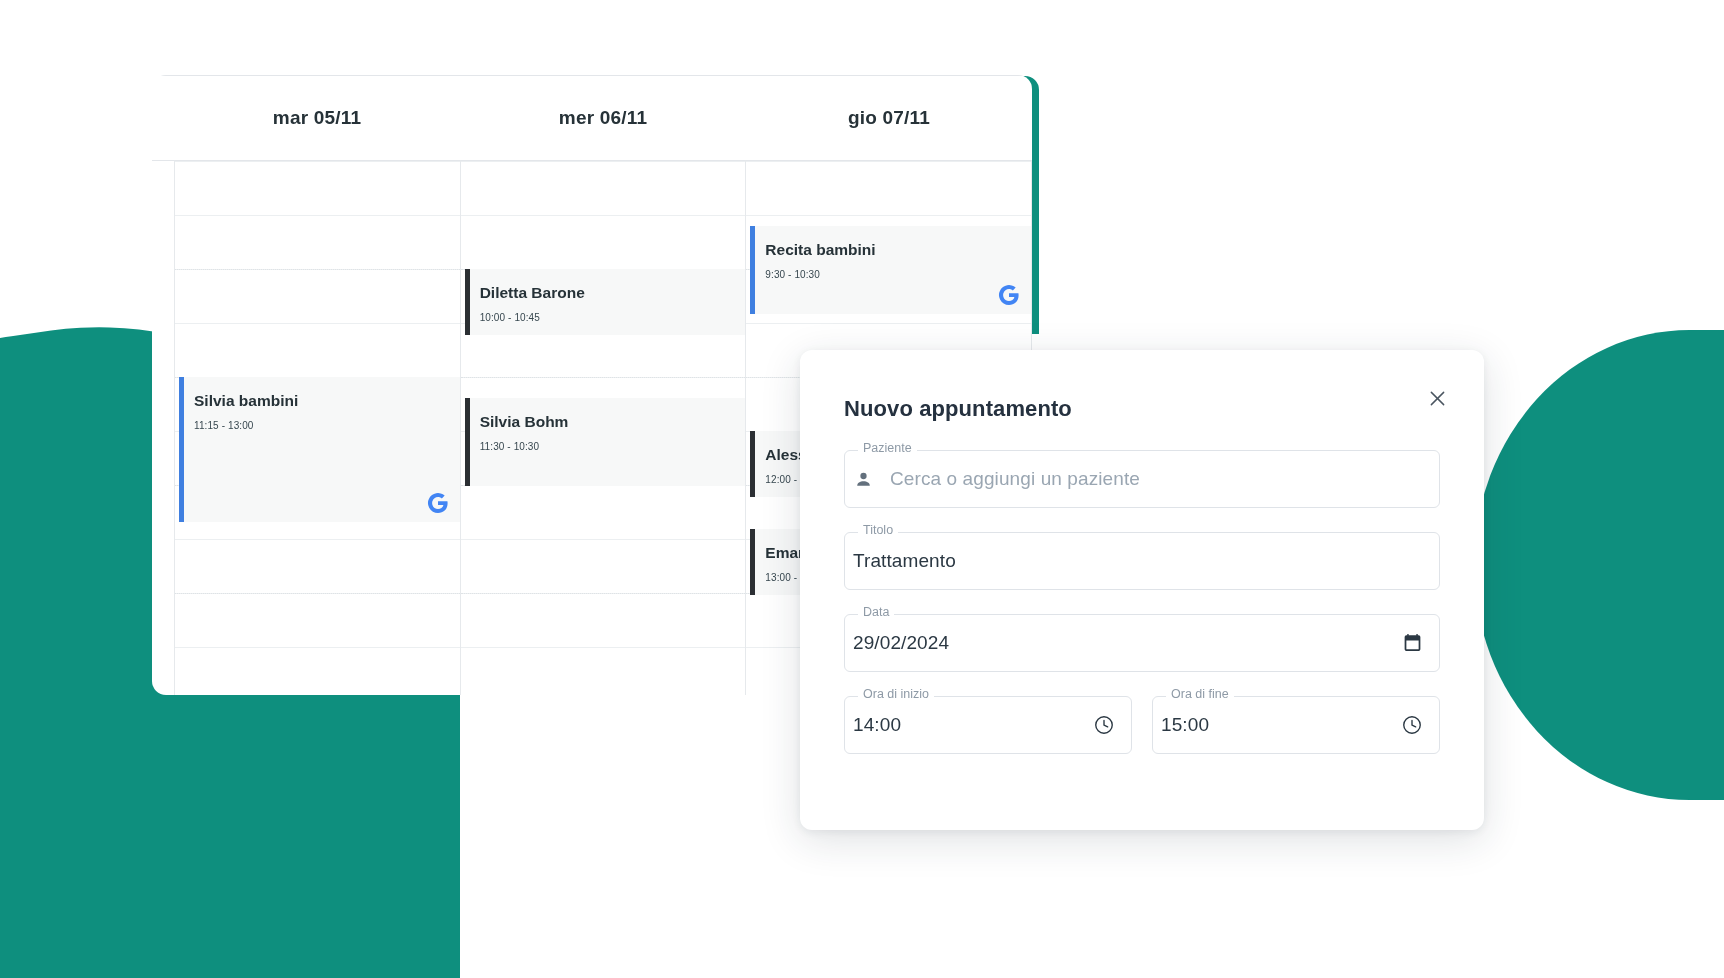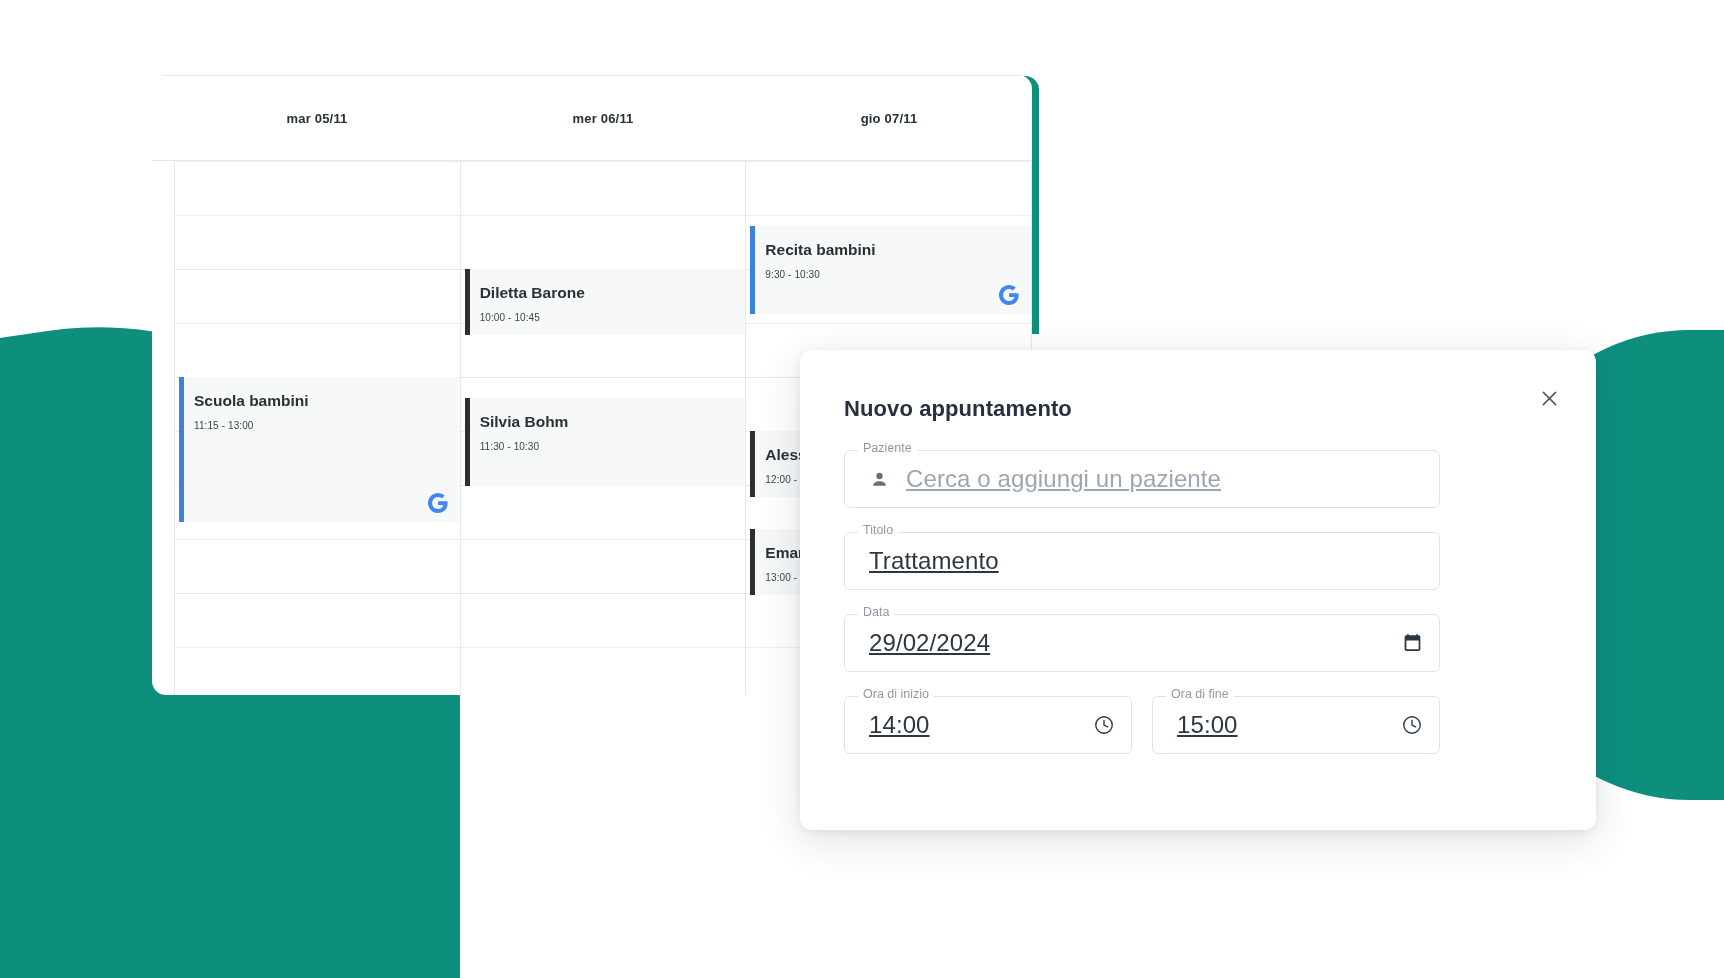--- a/index.html
+++ b/index.html
@@ -76,21 +76,21 @@
     height: 85px;
     border-top: 1px solid #e3e6ea;
     display: flex;
   }
   .cal-head .spacer { width: 22px; flex: 0 0 22px; }
   .day-head {
     flex: 1 1 0;
     display: flex;
     align-items: center;
     justify-content: center;
-    font-size: 13px;
+    font-size: 19px;
     font-weight: 700;
     color: #263238;
     letter-spacing: 0.2px;
   }
 
   .cal-body {
     position: absolute;
     left: 0;
     top: 85px;
     width: 880px;
@@ -151,21 +151,21 @@
     bottom: 7px;
     width: 24px;
     height: 24px;
   }
 
   
   .dialog {
     position: absolute;
     left: 800px;
     top: 350px;
-    width: 796px;
+    width: 684px;
     height: 480px;
     background: #ffffff;
     border-radius: 12px;
     box-shadow: 0 10px 40px rgba(30,40,60,0.14), 0 2px 8px rgba(30,40,60,0.07);
   }
   .dialog-title {
     position: absolute;
     left: 44px;
     top: 46px;
     font-size: 22px;
@@ -193,38 +193,37 @@
     width: 596px;
   }
   .field {
     position: relative;
     height: 58px;
     border: 1px solid #dfe3e8;
     border-radius: 6px;
     margin-bottom: 24px;
     display: flex;
     align-items: center;
-    padding: 0 24px;
+    padding: 0 8px;
     background: #fff;
   }
   .field-label {
     position: absolute;
     top: -9px;
     left: 13px;
     background: #ffffff;
     padding: 0 5px;
     font-size: 12.5px;
     color: #8e9aa6;
     line-height: 1;
   }
   .field-value {
-    font-size: 24px;
+    font-size: 19px;
     color: #2b3843;
     letter-spacing: 0.1px;
-    text-decoration: underline;
   }
   .field-value.placeholder { color: #9aa6b2; }
   .field .lead-icon {
     margin-right: 16px;
     display: flex;
     align-items: center;
     color: #63707d;
   }
   .field .trail-icon {
     position: absolute;
@@ -261,21 +260,21 @@
     <div class="cal-body">
       <div class="gutter"></div>
 
       <div class="day-col">
         <div class="hour-dot" style="top:108px"></div>
         <div class="hour-dot" style="top:216px"></div>
         <div class="hour-dot" style="top:324px"></div>
         <div class="hour-dot" style="top:432px"></div>
 
         <div class="event blue" style="top:216px; height:145px;">
-          <div class="event-title">Scuola bambini</div>
+          <div class="event-title">Silvia bambini</div>
           <div class="event-time">11:15 - 13:00</div>
           <span class="g-badge">
             <svg viewBox="0 0 24 24" width="24" height="24">
               <path fill="#4285f4" d="M21.6 12.2c0-.7-.06-1.4-.18-2.05H12v3.9h5.4a4.6 4.6 0 0 1-2 3.03v2.5h3.23c1.9-1.74 2.97-4.3 2.97-7.38z"></path>
               <path fill="#4285f4" d="M12 22c2.7 0 4.96-.9 6.62-2.42l-3.23-2.5c-.9.6-2.05.96-3.39.96-2.6 0-4.8-1.76-5.6-4.12H3.07v2.58A10 10 0 0 0 12 22z"></path>
               <path fill="#4285f4" d="M6.4 13.92a6 6 0 0 1 0-3.84V7.5H3.07a10 10 0 0 0 0 9l3.33-2.58z"></path>
               <path fill="#4285f4" d="M12 5.94c1.47 0 2.79.5 3.83 1.5l2.86-2.86A10 10 0 0 0 3.07 7.5L6.4 10.08C7.2 7.72 9.4 5.94 12 5.94z"></path>
             </svg>
           </span>
         </div>

